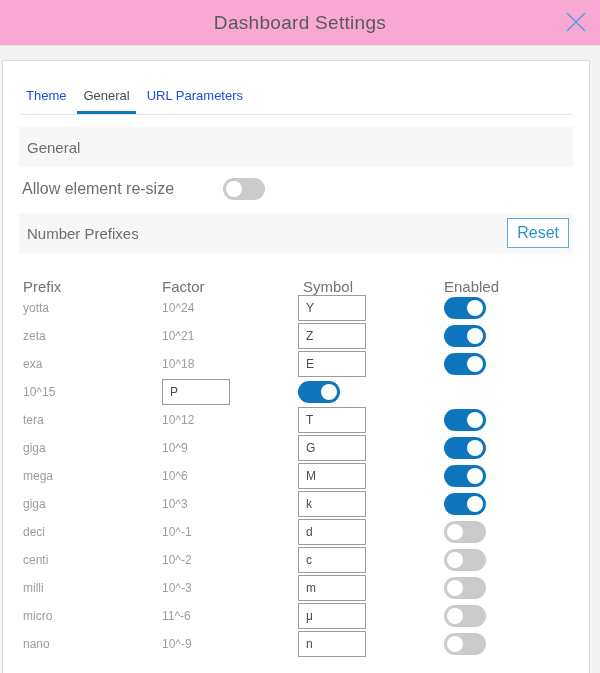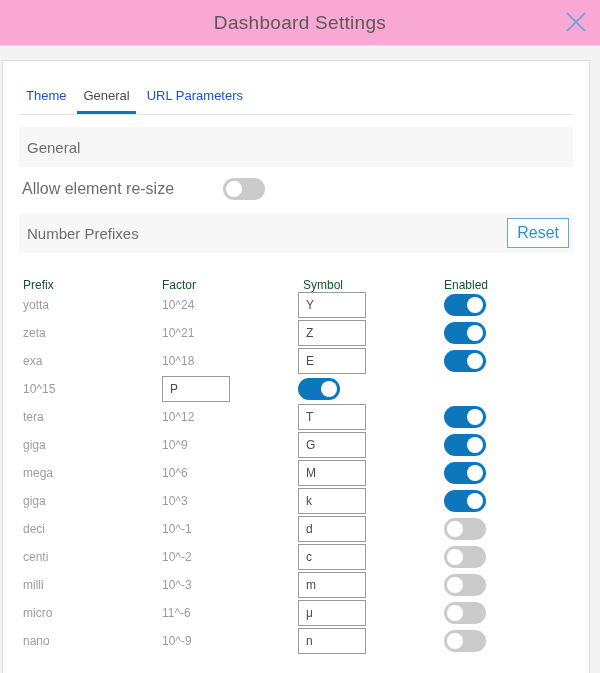--- a/index.html
+++ b/index.html
@@ -48,21 +48,21 @@
     background:var(--toggle-off); cursor:pointer; flex:none; }
   .toggle::after { content:""; position:absolute; width:16px; height:16px;
     border-radius:50%; background:#fff; top:3px; left:3px; }
   .toggle.on { background:var(--accent); }
   .toggle.on::after { left:auto; right:3px; }
 
   
   .grid-row { display:grid; grid-template-columns:139px 136px 146px auto;
     padding-left:4px; align-items:center; }
   .tbl-header { margin-top:25px; }
-  .tbl-header span { font-size:12px; color:#14532d; }
+  .tbl-header span { font-size:15px; color:#737373; }
   .hdr-symbol { padding-left:5px; }
   .prefix-row { height:28px; align-items:start; }
   .cell-text { font-size:12px; color:#9d9d9d; line-height:26px; }
   .symbol-input { width:68px; height:26px; border:1px solid #9b9b9b;
     border-radius:0; font-size:12px; color:#4c4c4c; padding-left:7px;
     font-family:inherit; background:#fff; }
   .row-toggle { margin-top:2px; }
 </style>
 </head>
 <body>

